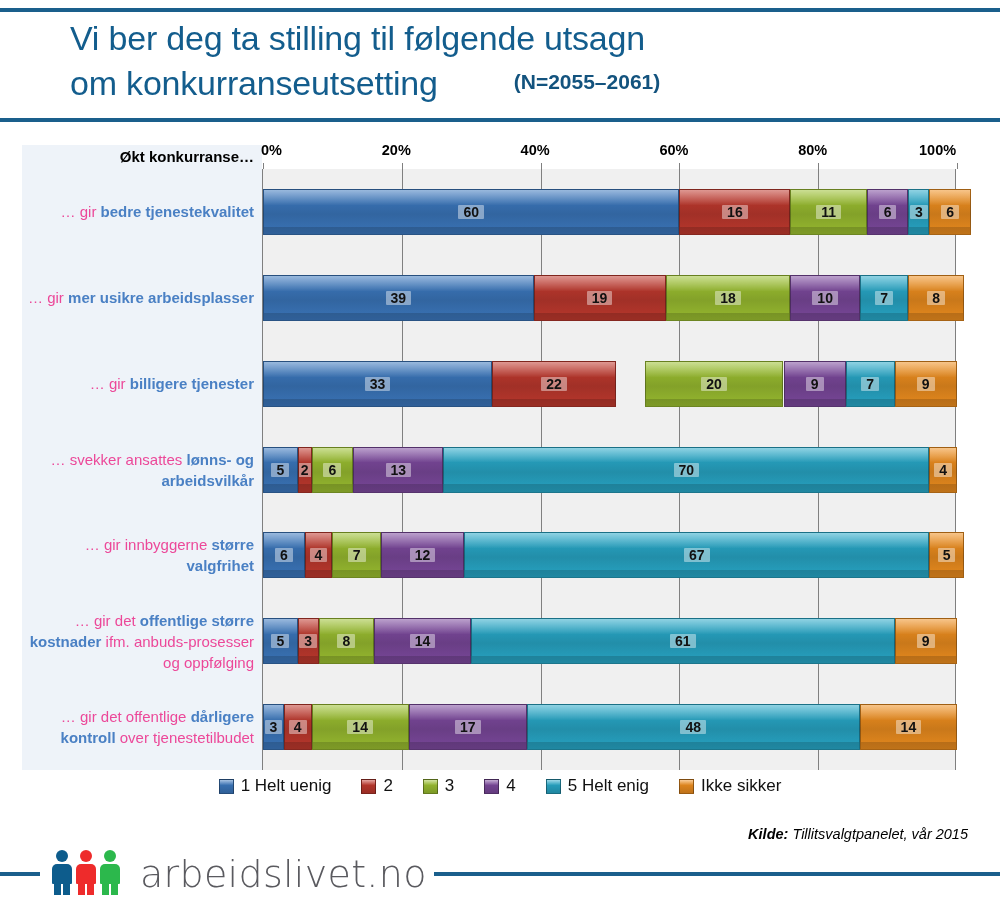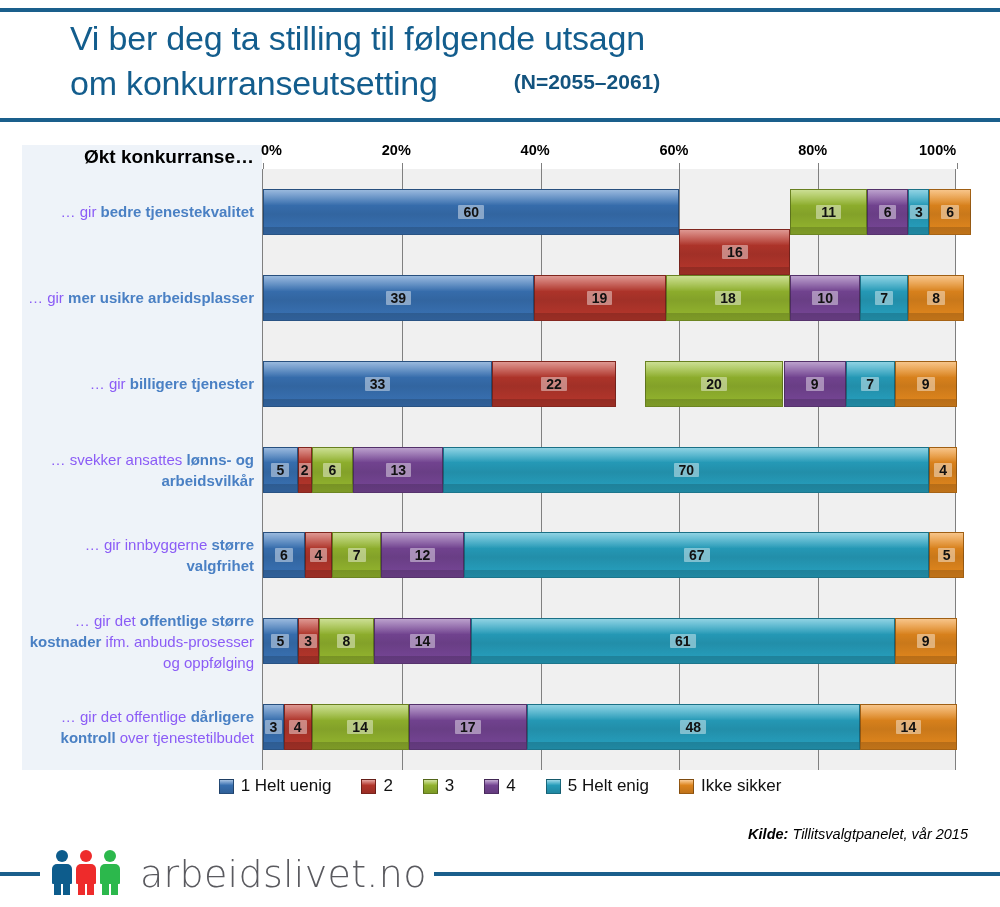--- a/index.html
+++ b/index.html
@@ -28,30 +28,30 @@
 
   
   #chart{position:absolute;left:0;top:124px;width:1000px;height:686px;}
 
   #label-panel{
     position:absolute;left:22px;top:21px;width:240px;height:625px;
     background:#eef3f9;
   }
   #axis-head{
     position:absolute;left:22px;top:21px;width:232px;height:24px;
-    text-align:right;font-size:19px;font-weight:bold;color:#000;
+    text-align:right;font-size:15px;font-weight:bold;color:#000;
     line-height:24px;
   }
 
   .cat-label{
     position:absolute;right:0;width:232px;text-align:right;
     font-size:15px;line-height:21px;color:#1a1a1a;
   }
   .cat-label b{color:#4a80c4;font-weight:bold;margin-top:21px;}
-  .cat-label .plain{color:#8b5cf6;font-weight:normal;}
+  .cat-label .plain{color:#ec4899;font-weight:normal;}
 
   
   #plot{
     position:absolute;left:262px;top:45px;width:694px;height:601px;
     background:#f0f0f0;
     border-left:1.5px solid #7f7f7f;
     border-right:1.5px solid #7f7f7f;
     box-sizing:border-box;
   }
   .gridline{position:absolute;top:0;width:1px;height:601px;background:#808080;}
@@ -169,21 +169,21 @@
       <div class="tick-mark" style="left: 555.2px;"></div>
       <div class="tick-label" style="left: 535.2px;">80%</div>
       <div class="tick-mark" style="left: 694px;"></div>
       <div class="tick-label" style="left: 656px;">100%</div>
       <div class="bar-row" style="top: 19.9286px; height: 46px;">
         <div class="seg" title="1 Helt uenig: 60%" style="left: 0px; width: 416.4px; background: linear-gradient(rgb(60, 120, 190) 0%, rgb(50, 101, 160) 55%, rgb(58, 115, 182) 100%);">
           <div class="shine"></div>
           <div class="lip"></div>
           <span class="val">60</span>
         </div>
-        <div class="seg" title="2: 16%" style="left: 416.4px; width: 111.04px; background: linear-gradient(rgb(192, 57, 46) 0%, rgb(161, 48, 39) 55%, rgb(184, 55, 44) 100%); margin-top: 40px;">
+        <div class="seg" title="2: 16%" style="left: 416.4px; width: 111.04px; background: linear-gradient(rgb(192, 57, 46) 0%, rgb(161, 48, 39) 55%, rgb(184, 55, 44) 100%);">
           <div class="shine"></div>
           <div class="lip"></div>
           <span class="val">16</span>
         </div>
         <div class="seg" title="3: 11%" style="left: 527.44px; width: 76.34px; background: linear-gradient(rgb(156, 192, 49) 0%, rgb(131, 161, 41) 55%, rgb(150, 184, 47) 100%);">
           <div class="shine"></div>
           <div class="lip"></div>
           <span class="val">11</span>
         </div>
         <div class="seg" title="4: 6%" style="left: 603.78px; width: 41.64px; background: linear-gradient(rgb(125, 74, 158) 0%, rgb(105, 62, 133) 55%, rgb(120, 71, 152) 100%);">

